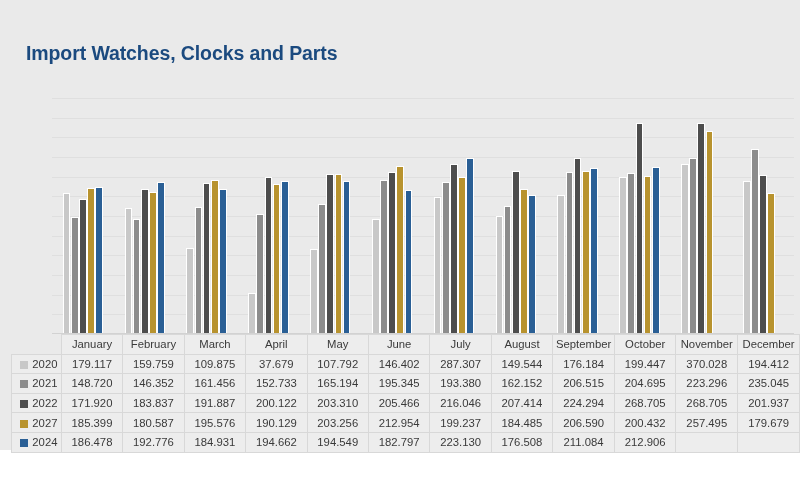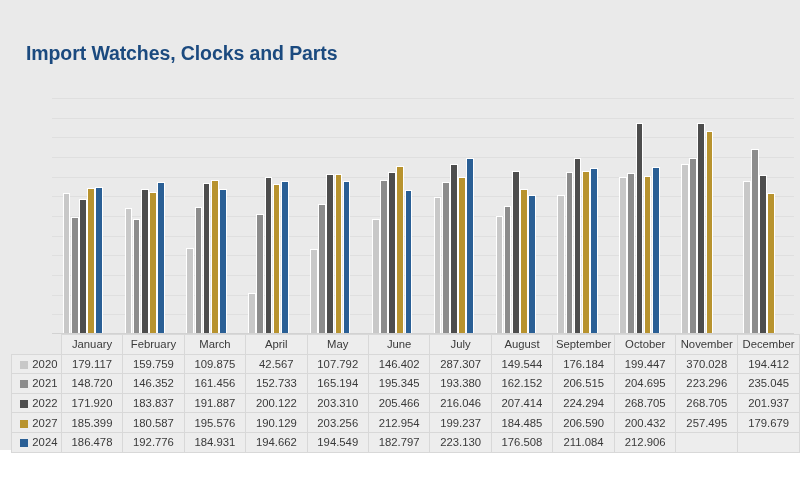--- a/index.html
+++ b/index.html
@@ -277,21 +277,21 @@
           <th class="month-head">November</th>
           <th class="month-head">December</th>
         </tr>
     </thead>
     <tbody>
         <tr>
           <td class="legend-cell"><span class="swatch" style="background: rgb(200, 200, 200);"></span><span>2020</span></td>
           <td class="value-cell">179.117</td>
           <td class="value-cell">159.759</td>
           <td class="value-cell">109.875</td>
-          <td class="value-cell">42.567</td>
+          <td class="value-cell">37.679</td>
           <td class="value-cell">107.792</td>
           <td class="value-cell">146.402</td>
           <td class="value-cell">287.307</td>
           <td class="value-cell">149.544</td>
           <td class="value-cell">176.184</td>
           <td class="value-cell">199.447</td>
           <td class="value-cell">370.028</td>
           <td class="value-cell">194.412</td>
         </tr>
         <tr>

